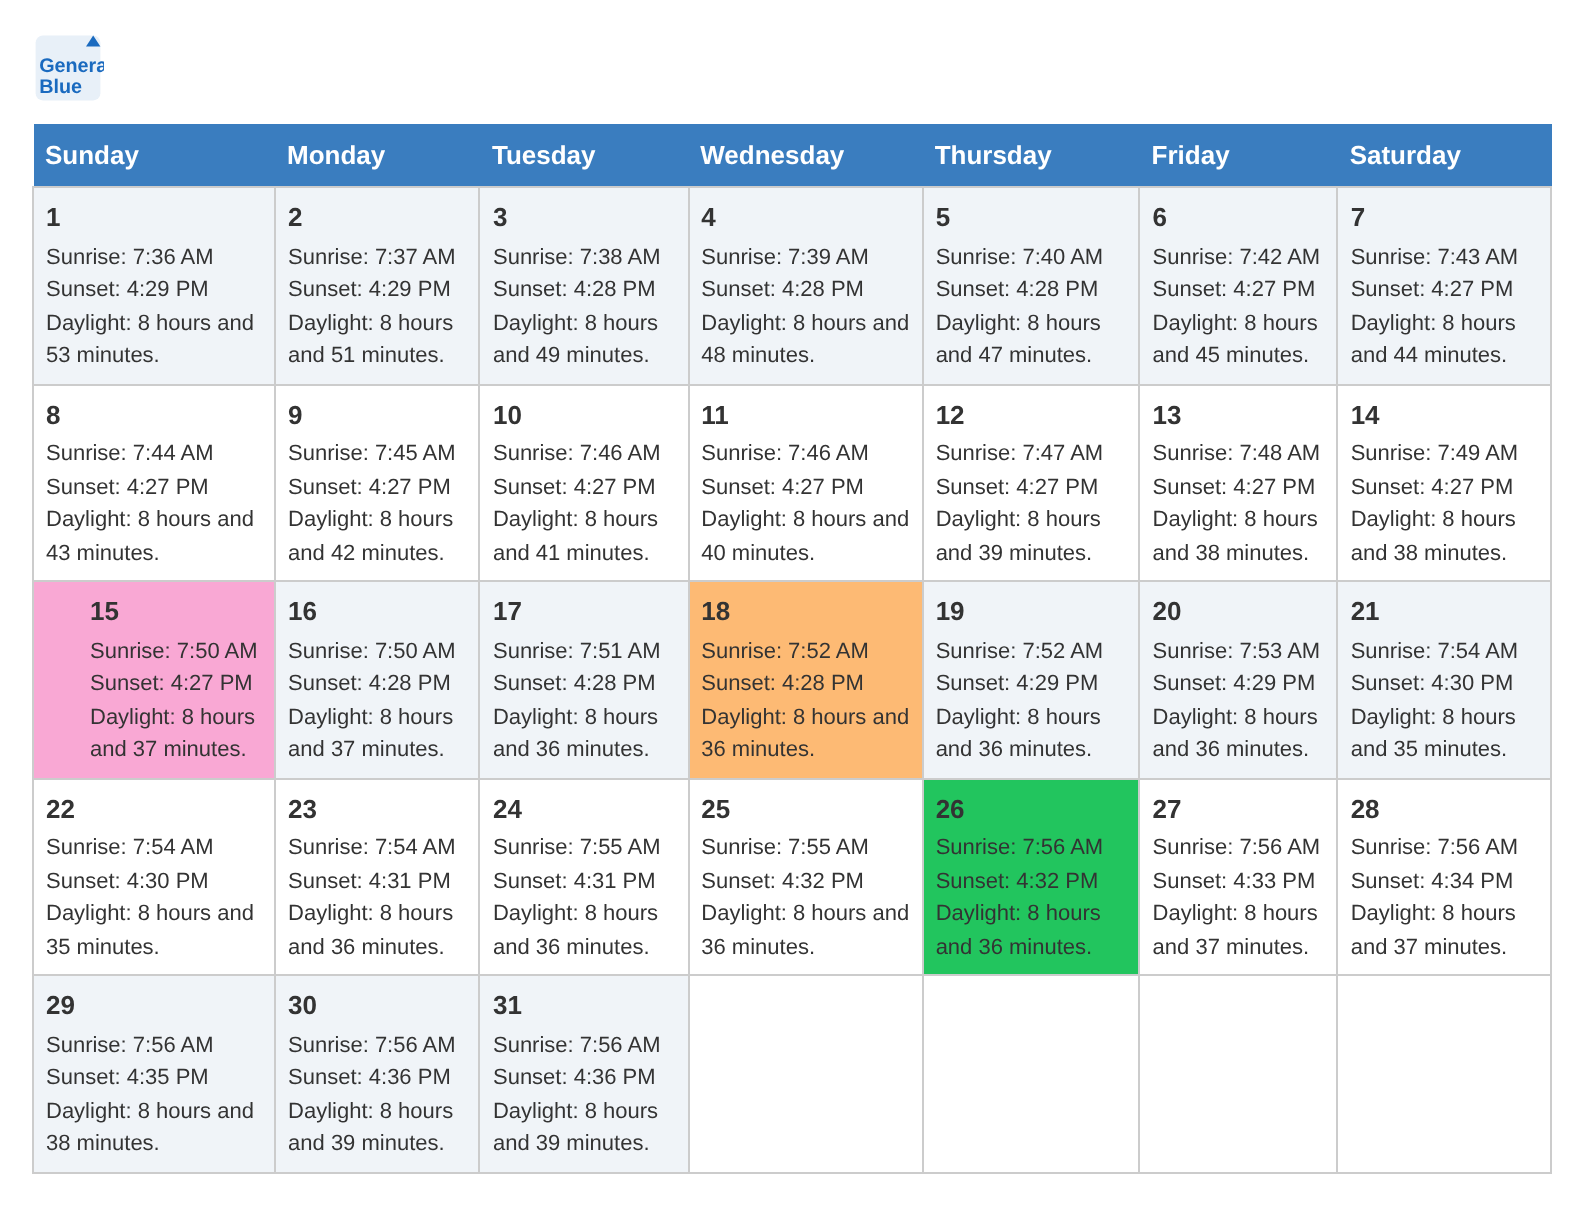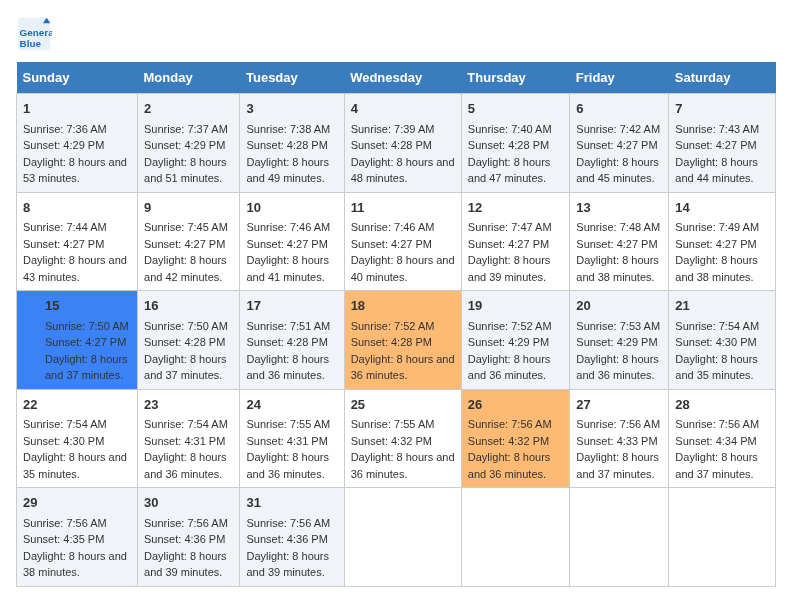--- a/index.html
+++ b/index.html
@@ -127,34 +127,34 @@
       <tr>
         <td style="background: rgb(255, 255, 255);"><span class="day-num">8</span><span>Sunrise: 7:44 AM</span><br><span>Sunset: 4:27 PM</span><br><span>Daylight: 8 hours and 43 minutes.</span></td>
         <td style="background: rgb(255, 255, 255);"><span class="day-num">9</span><span>Sunrise: 7:45 AM</span><br><span>Sunset: 4:27 PM</span><br><span>Daylight: 8 hours and 42 minutes.</span></td>
         <td style="background: rgb(255, 255, 255);"><span class="day-num">10</span><span>Sunrise: 7:46 AM</span><br><span>Sunset: 4:27 PM</span><br><span>Daylight: 8 hours and 41 minutes.</span></td>
         <td style="background: rgb(255, 255, 255);"><span class="day-num">11</span><span>Sunrise: 7:46 AM</span><br><span>Sunset: 4:27 PM</span><br><span>Daylight: 8 hours and 40 minutes.</span></td>
         <td style="background: rgb(255, 255, 255);"><span class="day-num">12</span><span>Sunrise: 7:47 AM</span><br><span>Sunset: 4:27 PM</span><br><span>Daylight: 8 hours and 39 minutes.</span></td>
         <td style="background: rgb(255, 255, 255);"><span class="day-num">13</span><span>Sunrise: 7:48 AM</span><br><span>Sunset: 4:27 PM</span><br><span>Daylight: 8 hours and 38 minutes.</span></td>
         <td style="background: rgb(255, 255, 255);"><span class="day-num">14</span><span>Sunrise: 7:49 AM</span><br><span>Sunset: 4:27 PM</span><br><span>Daylight: 8 hours and 38 minutes.</span></td>
       </tr>
       <tr>
-        <td style="background: #3b82f6; padding-left: 28px;"><span class="day-num">15</span><span>Sunrise: 7:50 AM</span><br><span>Sunset: 4:27 PM</span><br><span>Daylight: 8 hours and 37 minutes.</span></td>
+        <td style="background: #f9a8d4; padding-left: 28px;"><span class="day-num">15</span><span>Sunrise: 7:50 AM</span><br><span>Sunset: 4:27 PM</span><br><span>Daylight: 8 hours and 37 minutes.</span></td>
         <td style="background: rgb(240, 244, 248);"><span class="day-num">16</span><span>Sunrise: 7:50 AM</span><br><span>Sunset: 4:28 PM</span><br><span>Daylight: 8 hours and 37 minutes.</span></td>
         <td style="background: rgb(240, 244, 248); margin-top: 36px;"><span class="day-num">17</span><span>Sunrise: 7:51 AM</span><br><span>Sunset: 4:28 PM</span><br><span>Daylight: 8 hours and 36 minutes.</span></td>
         <td style="background: #fdba74;"><span class="day-num">18</span><span>Sunrise: 7:52 AM</span><br><span>Sunset: 4:28 PM</span><br><span>Daylight: 8 hours and 36 minutes.</span></td>
         <td style="background: rgb(240, 244, 248);"><span class="day-num">19</span><span>Sunrise: 7:52 AM</span><br><span>Sunset: 4:29 PM</span><br><span>Daylight: 8 hours and 36 minutes.</span></td>
         <td style="background: rgb(240, 244, 248);"><span class="day-num">20</span><span>Sunrise: 7:53 AM</span><br><span>Sunset: 4:29 PM</span><br><span>Daylight: 8 hours and 36 minutes.</span></td>
         <td style="background: rgb(240, 244, 248);"><span class="day-num">21</span><span>Sunrise: 7:54 AM</span><br><span>Sunset: 4:30 PM</span><br><span>Daylight: 8 hours and 35 minutes.</span></td>
       </tr>
       <tr>
         <td style="background: rgb(255, 255, 255);"><span class="day-num">22</span><span>Sunrise: 7:54 AM</span><br><span>Sunset: 4:30 PM</span><br><span>Daylight: 8 hours and 35 minutes.</span></td>
         <td style="background: rgb(255, 255, 255);"><span class="day-num">23</span><span>Sunrise: 7:54 AM</span><br><span>Sunset: 4:31 PM</span><br><span>Daylight: 8 hours and 36 minutes.</span></td>
         <td style="background: rgb(255, 255, 255);"><span class="day-num">24</span><span>Sunrise: 7:55 AM</span><br><span>Sunset: 4:31 PM</span><br><span>Daylight: 8 hours and 36 minutes.</span></td>
         <td style="background: rgb(255, 255, 255);"><span class="day-num">25</span><span>Sunrise: 7:55 AM</span><br><span>Sunset: 4:32 PM</span><br><span>Daylight: 8 hours and 36 minutes.</span></td>
-        <td style="background: #fdba74;"><span class="day-num">26</span><span>Sunrise: 7:56 AM</span><br><span>Sunset: 4:32 PM</span><br><span>Daylight: 8 hours and 36 minutes.</span></td>
+        <td style="background: #22c55e;"><span class="day-num">26</span><span>Sunrise: 7:56 AM</span><br><span>Sunset: 4:32 PM</span><br><span>Daylight: 8 hours and 36 minutes.</span></td>
         <td style="background: rgb(255, 255, 255);"><span class="day-num">27</span><span>Sunrise: 7:56 AM</span><br><span>Sunset: 4:33 PM</span><br><span>Daylight: 8 hours and 37 minutes.</span></td>
         <td style="background: rgb(255, 255, 255);"><span class="day-num">28</span><span>Sunrise: 7:56 AM</span><br><span>Sunset: 4:34 PM</span><br><span>Daylight: 8 hours and 37 minutes.</span></td>
       </tr>
       <tr>
         <td style="background: rgb(240, 244, 248);"><span class="day-num">29</span><span>Sunrise: 7:56 AM</span><br><span>Sunset: 4:35 PM</span><br><span>Daylight: 8 hours and 38 minutes.</span></td>
         <td style="background: rgb(240, 244, 248); margin-top: 46px;"><span class="day-num">30</span><span>Sunrise: 7:56 AM</span><br><span>Sunset: 4:36 PM</span><br><span>Daylight: 8 hours and 39 minutes.</span></td>
         <td style="background: rgb(240, 244, 248);"><span class="day-num">31</span><span>Sunrise: 7:56 AM</span><br><span>Sunset: 4:36 PM</span><br><span>Daylight: 8 hours and 39 minutes.</span></td>
         <td class="empty-cell"></td>
         <td class="empty-cell"></td>
         <td class="empty-cell"></td>

